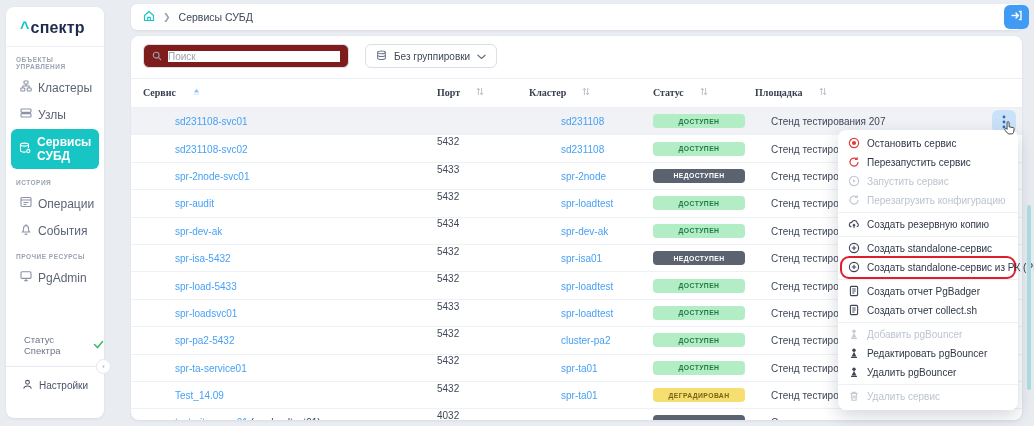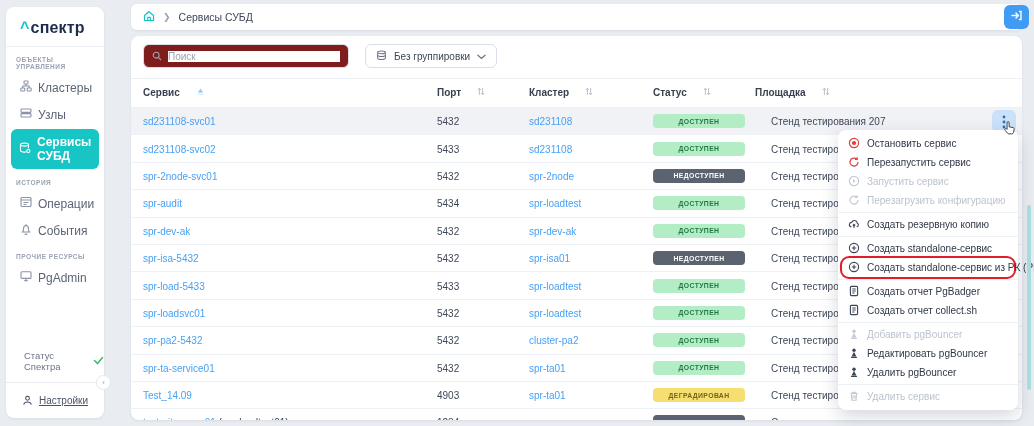--- a/index.html
+++ b/index.html
@@ -17,45 +17,45 @@
   .logo { padding:12px 0 9px 14px; font-size:16px; font-weight:700; color:#1f2b4d; letter-spacing:.2px; border-bottom:1px solid #eef0f4; cursor:pointer; }
   .logo .caret { color:#14c4c4; margin-right:1px; }
   .side-section { font-size:6.5px; font-weight:700; letter-spacing:.5px; color:#9aa3b2; padding:9px 0 4px 10px; }
   .side-item { display:flex; align-items:center; gap:6px; font-size:12px; color:#5b6475; padding:6px 6px 6px 14px; cursor:pointer; }
   .side-item svg { flex:0 0 auto; }
   .side-item.active { background:#17c5c5; color:#fff; margin:1px 5px; padding:6px 4px 6px 8px; border-radius:6px; font-weight:600; }
   .side-bottom { position:absolute; left:0; right:0; bottom:0; }
   .spectr-status { display:flex; align-items:center; gap:5px; font-size:9.5px; color:#6b7486; padding:0 0 10px 18px; }
   .side-divider { position:relative; border-top:1px solid #e8ebf0; }
   .collapse-btn { position:absolute; right:-7px; top:-8px; width:15px; height:15px; border-radius:50%; background:#fff; border:1px solid #e3e7ee; display:flex; align-items:center; justify-content:center; font-size:8px; color:#9aa3b2; cursor:pointer; }
-  .settings-item { display:flex; align-items:flex-start; gap:6px; font-size:10px; color:#4a5466; padding:12px 0 10px 16px; cursor:pointer;text-decoration:underline; }
+  .settings-item { display:flex; align-items:center; gap:6px; font-size:10px; color:#4a5466; padding:12px 0 26px 16px; cursor:pointer; }
 
   
   .topbar { position:absolute; left:131px; top:4px; width:891px; height:26px; border-radius:6px; display:flex; align-items:center; padding:0 12px; gap:8px; }
   .crumb-sep { color:#9aa3b2; font-size:9px; }
   .crumb-current { font-size:10.5px; color:#3f4758; }
   .login-btn { position:absolute; left:1004px; top:5px; width:25px; height:24px; background:#3f9bf4; border:none; border-radius:6px; display:flex; align-items:center; justify-content:center; cursor:pointer; z-index:30; }
 
   
   .content { position:absolute; left:131px; top:36px; width:891px; height:384px; border-radius:8px; overflow:hidden; }
   .toolbar { position:absolute; left:12px; top:8px; right:12px; height:24px; display:flex; gap:16px; }
   .search-box { width:206px; height:24px; border:1px solid #d9dee7; border-radius:6px; display:flex; align-items:center; padding:0 8px; gap:6px; background:#7f1d1d; }
   .search-box input { border:none; outline:none; width:100%; font-size:10px; font-family:inherit; color:#3f4758; }
   .search-box input::placeholder { color:#9aa3b2; }
   .group-select { height:24px; border:1px solid #d9dee7; border-radius:6px; display:flex; align-items:center; padding:0 10px; gap:7px; font-size:10px; color:#3f4758; background:#fff; cursor:pointer; }
 
   .thead { position:absolute; left:0; right:0; top:42px; height:30px; border-top:1px solid #eceff4; border-bottom:1px solid #eceff4; font-size:10px; font-weight:700; color:#39414f; }
-  .thead span.col { position:absolute; top:8px; display:flex; gap:16px; align-items:flex-start; cursor:pointer; }
+  .thead span.col { position:absolute; top:8px; display:flex; gap:16px; align-items:flex-start; cursor:pointer;font-family:Liberation Serif, serif; }
   .tbody { position:absolute; left:0; right:0; top:72px; }
   .trow { position:relative; height:27.4px; border-bottom:1px solid #eef1f5; font-size:10px; cursor:pointer; }
   .trow.hovered { background:#f0f2f6; }
   .trow > span { position:absolute; top:50%; transform:translateY(-50%); white-space:nowrap; }
-  .c-service { left:12px; } .c-port { left:306px; color:#3f4758; } .c-cluster { left:398px; }
+  .c-service { left:12px; } .c-port { left:306px; color:#3f4758;margin-top:20px; } .c-cluster { left:398px; }
   .c-status { left:522px; } .c-site { left:640px; color:#3f4758; }
-  .link { color:#47a1f6; text-decoration:none; }
+  .link { color:#47a1f6; text-decoration:none;margin-left:32px; }
   .suffix { color:#3a4456; }
   .badge { display:inline-block; width:92px; text-align:center; font-size:6.8px; font-weight:700; letter-spacing:.4px; padding:3.5px 0; border-radius:4px; }
   .badge[data-status="available"] { background:#b2edc5; color:#217a45; }
   .badge[data-status="unavailable"], .badge[data-status="stopped"] { background:#5b6370; color:#fff; }
   .badge[data-status="degraded"] { background:#f6de71; color:#756418; }
   .kebab-btn { position:absolute; right:6px; top:2px; width:24px; height:23px; background:#c9e2f9; border:none; border-radius:6px; display:flex; align-items:center; justify-content:center; cursor:pointer; }
 
   
   .ctx-menu { position:absolute; left:838px; top:130px; width:180px; background:#fff; border-radius:8px; box-shadow:0 6px 18px rgba(20,35,60,.18); padding:4px 0; z-index:20; }
   .mi { display:flex; align-items:center; gap:7px; height:19px; padding:0 10px; font-size:10px; color:#2f3747; cursor:pointer; white-space:nowrap; }
@@ -305,21 +305,21 @@
     <div class="trow">
       <span class="c-service"><a class="link" href="#">spr-ta-service01</a><span class="suffix"></span></span>
       <span class="c-port">5432</span>
       <span class="c-cluster"><a class="link" href="#">spr-ta01</a></span>
       <span class="c-status"><span class="badge" data-status="available">ДОСТУПЕН</span></span>
       <span class="c-site">Стенд тестирования</span>
     </div>
 
     <div class="trow">
       <span class="c-service"><a class="link" href="#">Test_14.09</a><span class="suffix"></span></span>
-      <span class="c-port">4903</span>
+      <span class="c-port">4032</span>
       <span class="c-cluster"><a class="link" href="#">spr-ta01</a></span>
       <span class="c-status"><span class="badge" data-status="degraded">ДЕГРАДИРОВАН</span></span>
       <span class="c-site">Стенд тестирования</span>
     </div>
 
     <div class="trow">
       <span class="c-service"><a class="link" href="#">test-pitr-name01</a><span class="suffix"> (spr-loadtest01)</span></span>
       <span class="c-port">1234</span>
       <span class="c-cluster"><a class="link" href="#"></a></span>
       <span class="c-status"><span class="badge" data-status="stopped">ОСТАНОВЛЕН</span></span>

